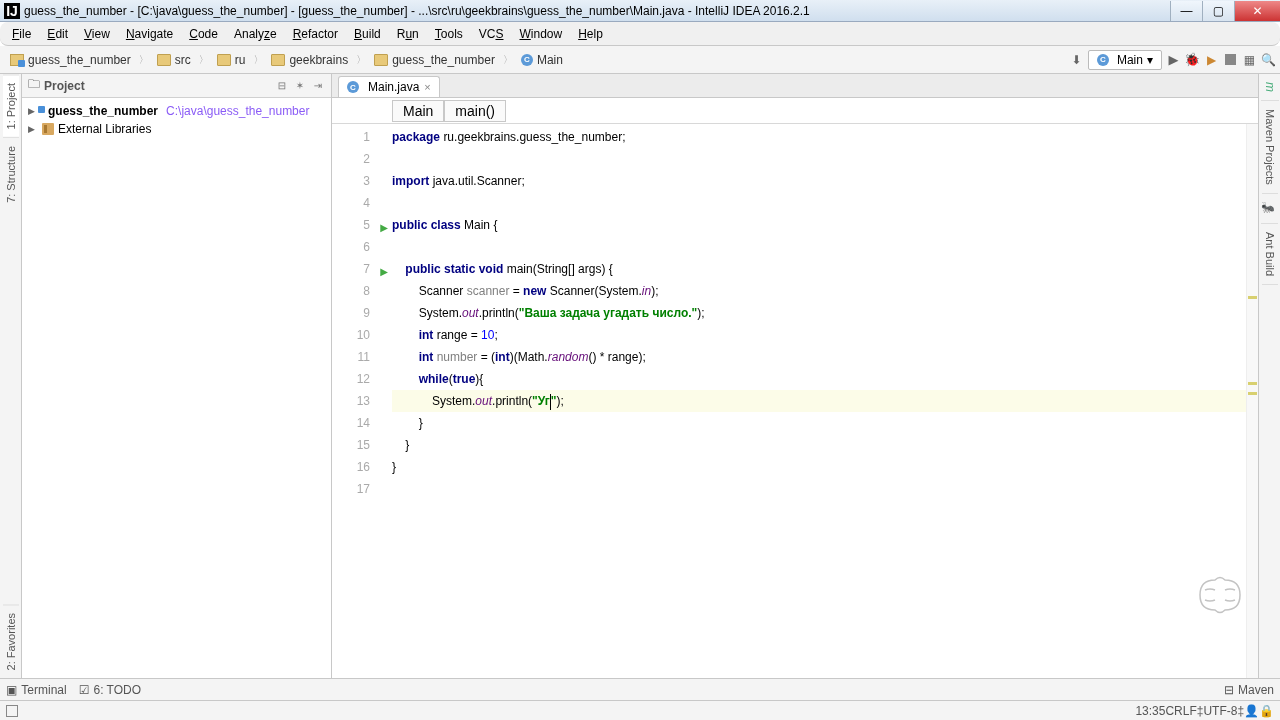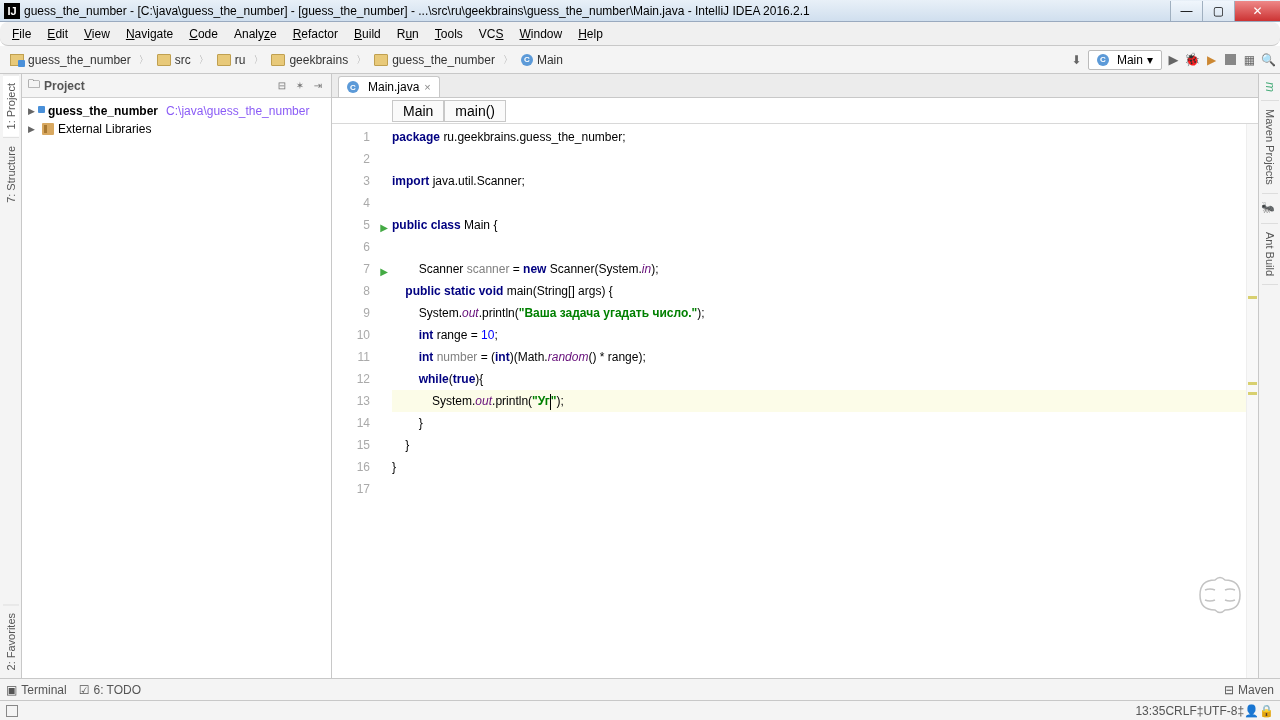--- a/index.html
+++ b/index.html
@@ -1,18 +1,18 @@
 <!DOCTYPE html>
 <html><head>
 <meta charset="utf-8">
 <style>
 * { margin:0; padding:0; box-sizing:border-box; font-family:"Segoe UI",Tahoma,sans-serif; font-size:12px; }
 html,body { width:1280px; height:720px; overflow:hidden; background:#fff; }
 .titlebar { height:22px; background:linear-gradient(#e8f0f8,#d0dfee); display:flex; align-items:center; border-bottom:1px solid #9aaabf; }
-.titlebar .ij { width:16px; height:16px; background:#000; color:#fff; font-size:11px; display:flex; align-items:center; justify-content:center; margin:0 4px; font-weight:bold; }
+.titlebar .ij { width:16px; height:16px; background:#000; color:#fff; font-size:14px; display:flex; align-items:center; justify-content:center; margin:0 4px; font-weight:bold; }
 .titlebar .title { flex:1; color:#000; font-size:12px; white-space:nowrap; overflow:hidden; }
 .winbtns { display:flex; height:20px; }
 .winbtn { width:32px; height:20px; display:flex; align-items:center; justify-content:center; font-size:12px; border-left:1px solid #a0b0c0; background:linear-gradient(#f0f6fc,#d8e4f0); }
 .winbtn.close { background:linear-gradient(#e88,#c33); color:#fff; width:46px; }
 .menubar { height:24px; background:#f0f0f0; border-bottom:1px solid #c8c8c8; display:flex; align-items:center; padding:0 4px;border-radius:8px; }
 .menuitem { padding:3px 8px; color:#000; }
 .menuitem u { text-decoration:underline; }
 .toolbar { height:28px; background:#f4f4f4; border-bottom:1px solid #c8c8c8; display:flex; align-items:center; padding:0 4px; }
 .crumb { display:flex; align-items:center; padding:0 6px; color:#333; height:20px; }
 .crumb .ico { width:14px; height:12px; margin-right:4px; }
@@ -208,22 +208,22 @@
         <div class="ln">16</div>
         <div class="ln">17</div>
       </div>
       <div class="code-col">
         <div class="cl"><span class="kw">package </span><span>ru.geekbrains.guess_the_number;</span></div>
         <div class="cl"></div>
         <div class="cl"><span class="kw">import </span><span>java.util.Scanner;</span></div>
         <div class="cl"></div>
         <div class="cl"><span class="kw">public class </span><span>Main {</span></div>
         <div class="cl"></div>
+        <div class="cl"><span class="kw">    public static void </span><span>main</span><span>(String[] args) {</span></div>
         <div class="cl"><span>        Scanner </span><span class="grey">scanner</span><span> = </span><span class="kw">new </span><span>Scanner(System.</span><span class="fld">in</span><span>);</span></div>
-        <div class="cl"><span class="kw">    public static void </span><span>main</span><span>(String[] args) {</span></div>
         <div class="cl"><span>        System.</span><span class="fld">out</span><span>.println(</span><span class="str">"Ваша задача угадать число."</span><span>);</span></div>
         <div class="cl"><span class="kw">        int </span><span>range = </span><span class="num">10</span><span>;</span></div>
         <div class="cl"><span class="kw">        int </span><span class="grey">number</span><span> = (</span><span class="kw">int</span><span>)(Math.</span><span class="fld">random</span><span>() * range);</span></div>
         <div class="cl"><span class="kw">        while</span><span>(</span><span class="kw">true</span><span>){</span></div>
         <div class="cl hl"><span>            System.</span><span class="fld">out</span><span>.println(</span><span class="str">"Уг</span><span class="caret"></span><span class="str">"</span><span>);</span></div>
         <div class="cl">        }</div>
         <div class="cl">    }</div>
         <div class="cl">}</div>
         <div class="cl"></div>
       </div>

